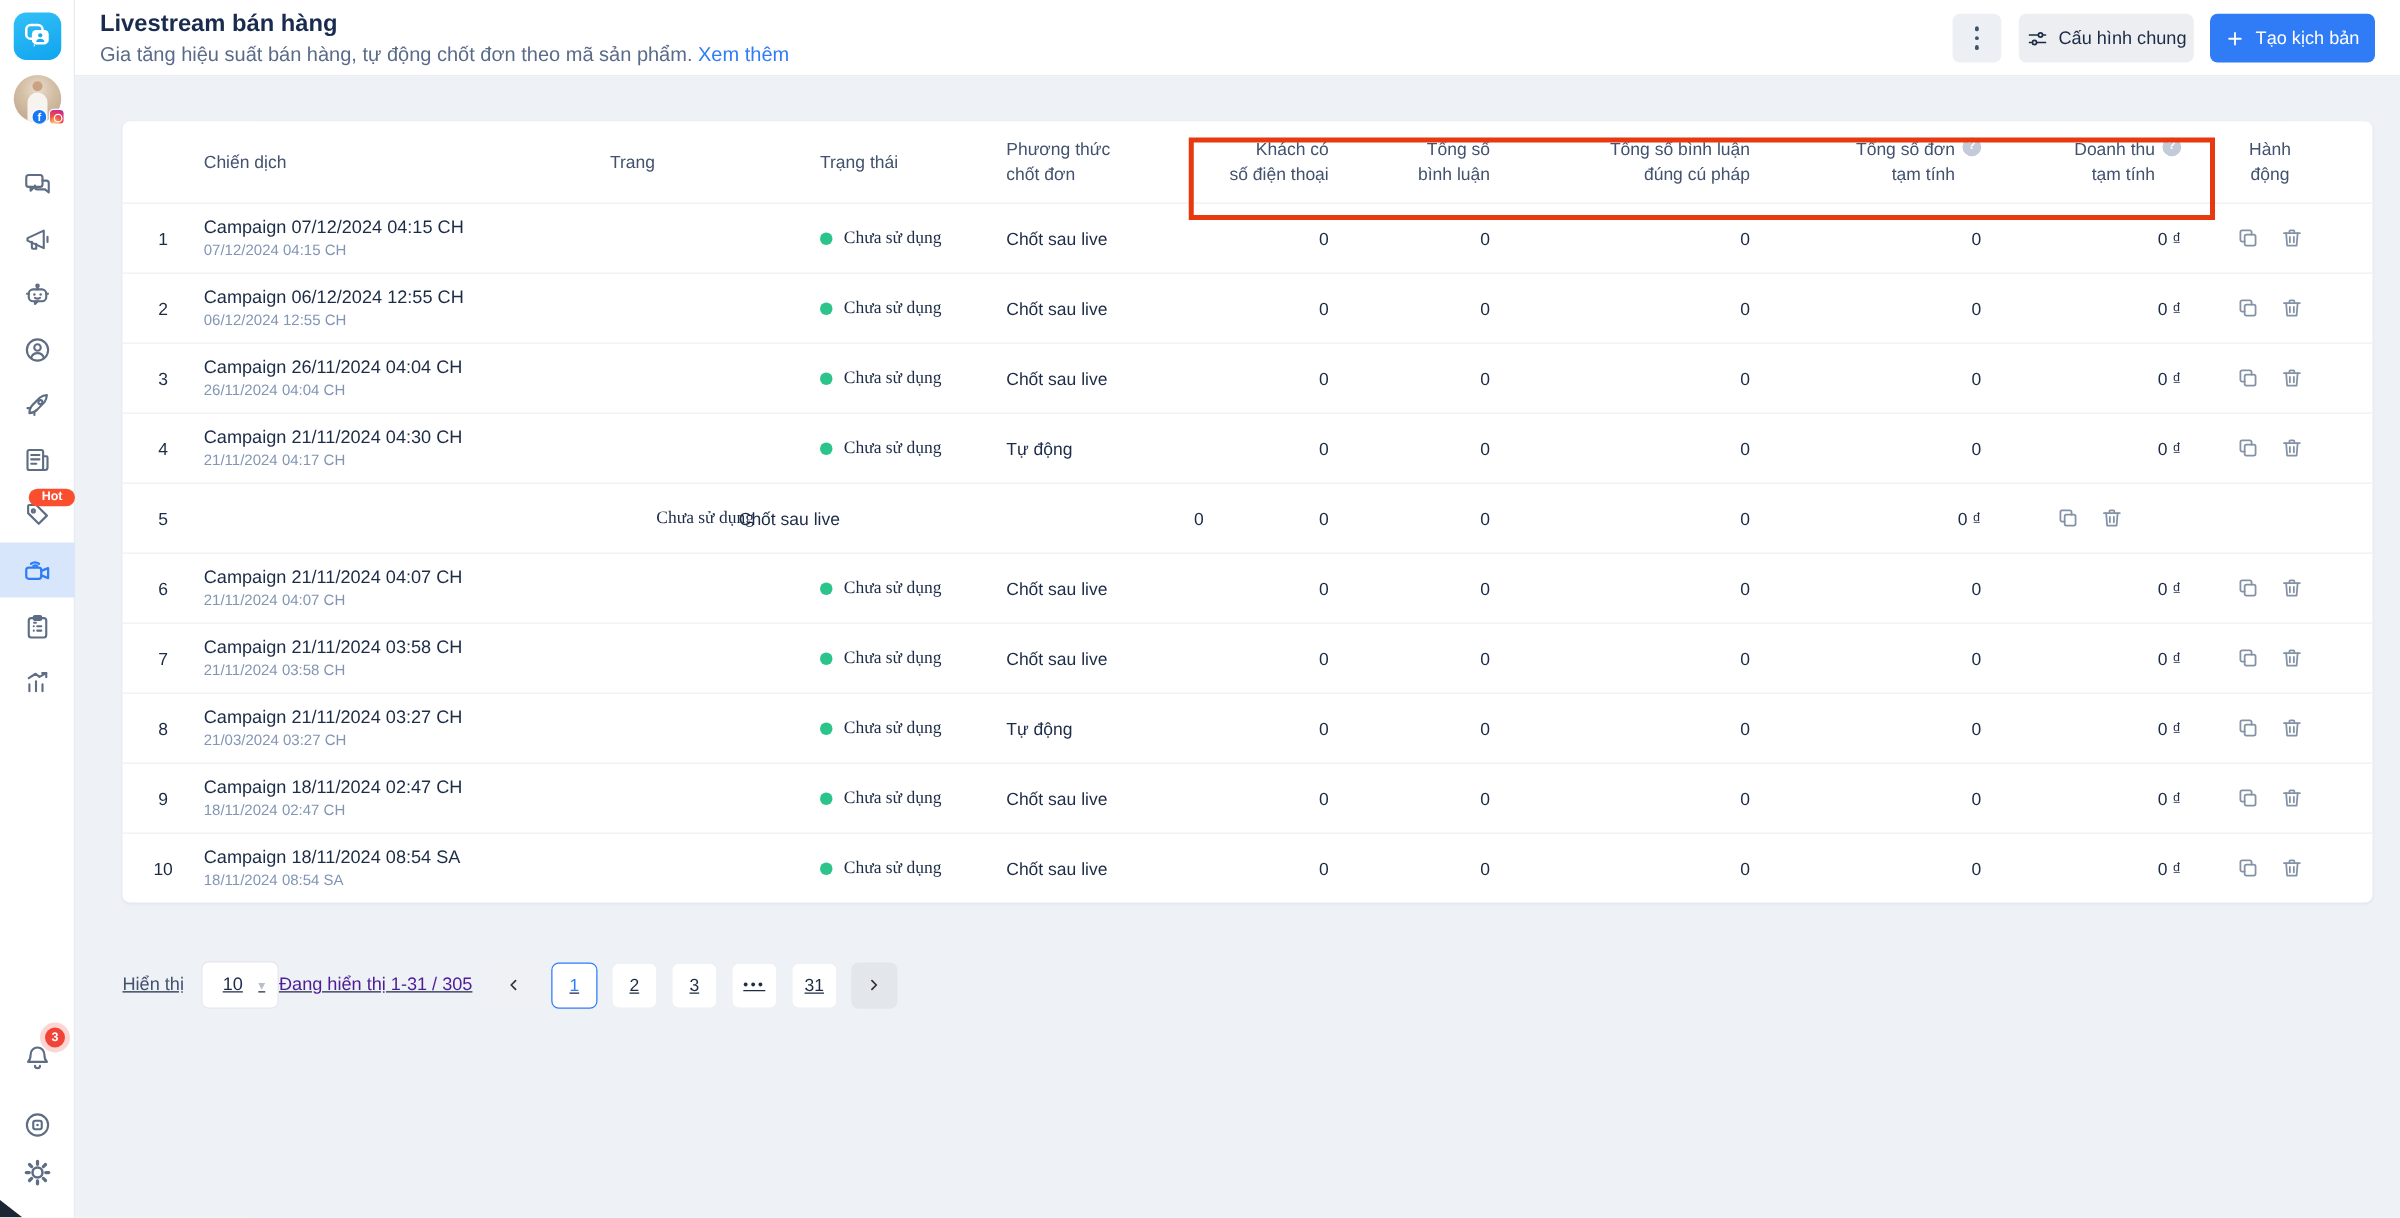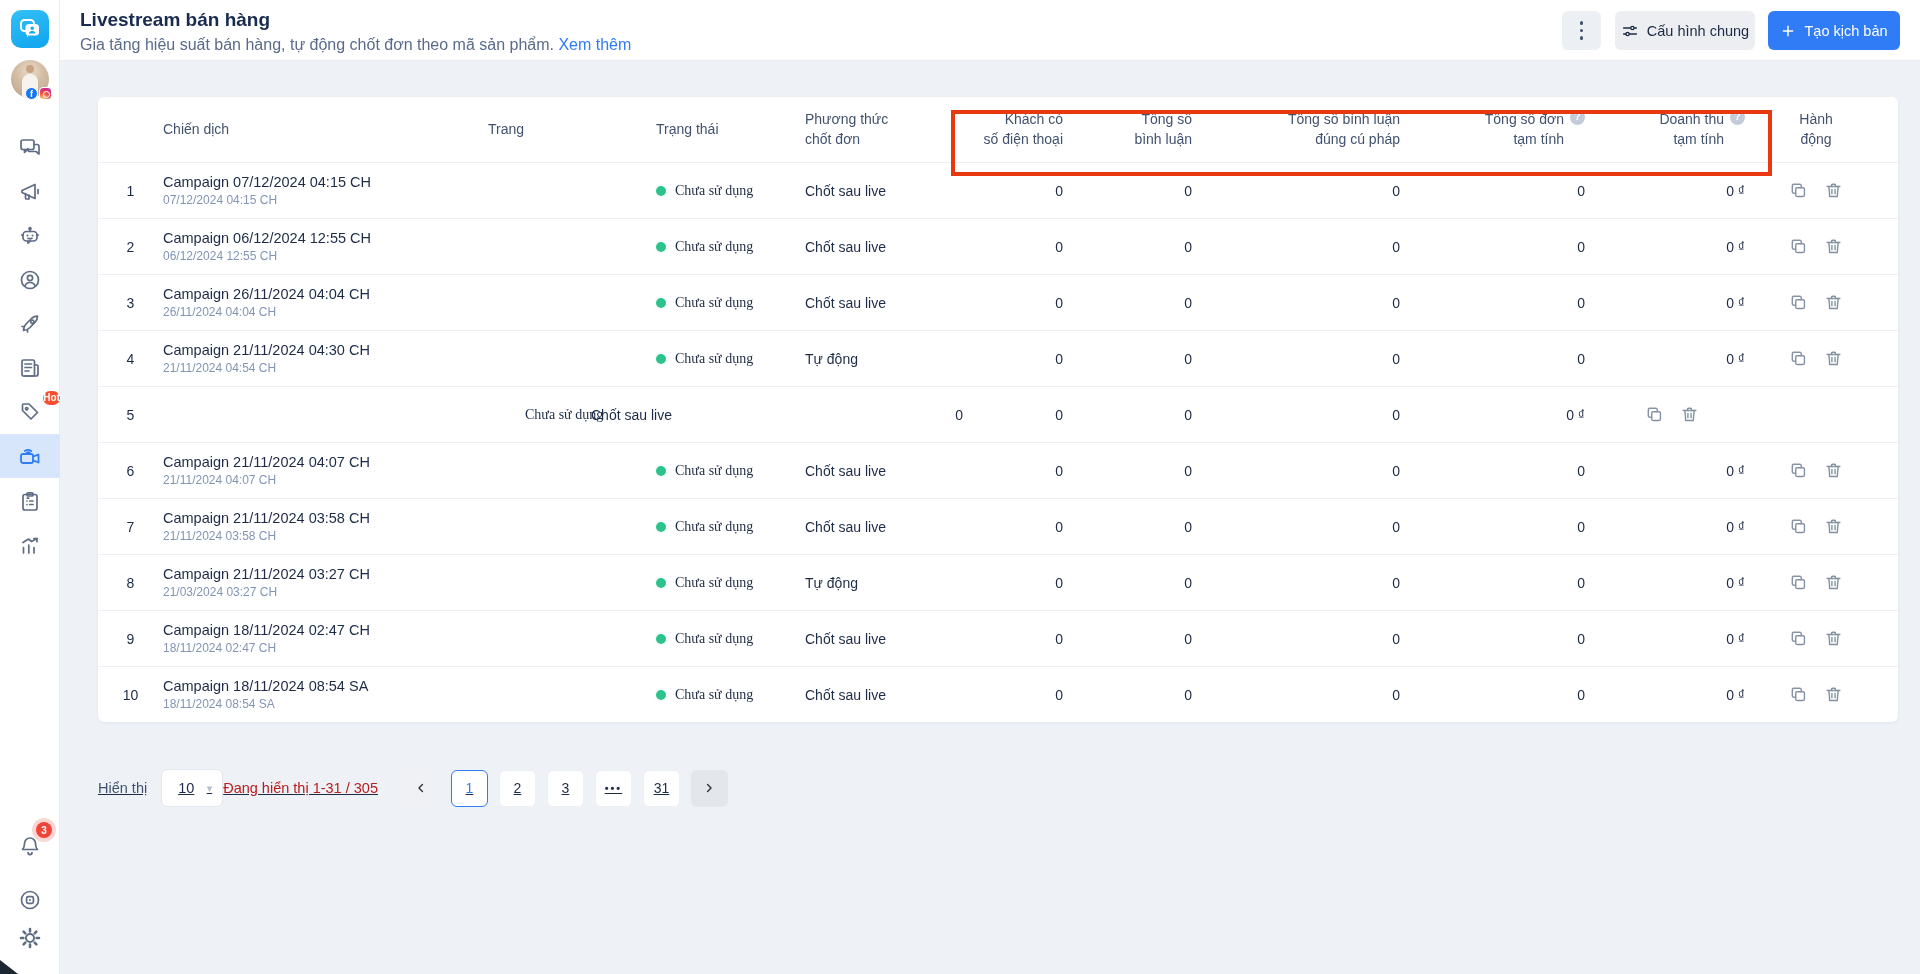--- a/index.html
+++ b/index.html
@@ -25,21 +25,21 @@
     background:#f7f4ef; border-radius:8px 8px 0 0; }
   .avatar::before{ content:""; position:absolute; left:15px; top:5px; width:8px; height:8px;
     border-radius:50%; background:#c9a183; z-index:2;}
   .badge-fb{ position:absolute; bottom:-2px; right:11px; width:13px; height:13px; border-radius:50%;
     background:#1877f2; color:#fff; font-size:9px; font-weight:bold; text-align:center; line-height:13px; border:1px solid #fff;}
   .badge-ig{ position:absolute; bottom:-2px; right:-3px; width:13px; height:13px; border-radius:4px;
     background:radial-gradient(circle at 30% 100%, #fed373, #f15245 45%, #d92e7f 75%, #9b36b7); border:1px solid #fff;}
   .badge-ig::after{ content:""; position:absolute; left:3px; top:3px; width:5px; height:5px;
     border:1.2px solid #fff; border-radius:50%;}
   .hot-badge{ position:absolute; top:-1px; right:0px; background:var(--hot); color:#fff;
-    font-size:10px; font-weight:bold; padding:1px 0 2px; border-radius:999px; z-index:2;}
+    font-size:10px; font-weight:bold; padding:1px 10px 2px; border-radius:999px; z-index:2;}
   .notif-badge{ position:absolute; top:-4px; right:8px; width:16px; height:16px; border-radius:50%;
     background:var(--notif); color:#fff; font-size:10px; font-weight:bold; display:flex; align-items:center;
     justify-content:center; box-shadow:0 0 0 4px rgba(240,68,56,.22); z-index:2;}
   .corner-wedge{ position:absolute; left:0; bottom:0; width:18px; height:14px;
     background:#1d2633; clip-path:polygon(0 0,0 100%,100% 100%); z-index:30;}
 
   
   .topbar{ position:absolute; left:60px; top:0; width:1860px; height:61px; background:#fff;
     border-bottom:1px solid #e9edf2; z-index:10;}
   .page-title{ position:absolute; left:20px; top:9px; font-size:19px; font-weight:bold; color:#192b4e;}
@@ -82,21 +82,21 @@
   
   .footer{ position:absolute; left:38px; right:40px; top:707px; height:40px;
     display:flex; align-items:center; justify-content:flex-start;text-decoration:underline;}
   .f-left{ display:flex; align-items:center; gap:14px;}
   .f-label{ font-size:14.5px; color:#42526e;}
   .pagesize{ width:62px; height:38px; background:#fff; border:1px solid #e3e8ee; border-radius:6px;
     display:flex; align-items:center; justify-content:space-between; padding:0 10px 0 16px; cursor:pointer;}
   .pagesize .val{ font-size:14.5px; color:#192b4e;}
   .chev{ color:#b6bfcc; font-size:11px;}
   .f-right{ display:flex; align-items:center; gap:11px;}
-  .showing{ font-size:14.5px; color:#b91c1c; margin-right:14px;}
+  .showing{ font-size:14.5px; color:#4c1d95; margin-right:4px;}
   .pbtn{ min-width:37px; height:37px; border-radius:6px; background:#fff; border:1px solid #eceff3;
     font-size:14px; color:#1c2b46; display:flex; align-items:center; justify-content:center; cursor:pointer; font-family:inherit;}
   .pbtn.prev{ background:#f0f1f4; border:none; color:#333;}
   .pbtn.next{ background:#e3e6ea; border:none; color:#333;}
   .pbtn.active{ border:1px solid var(--accent); color:var(--accent);}
   .pbtn.dots{ letter-spacing:2px; font-size:11px; font-weight:bold;}
 </style>
 </head>
 <body>
 
@@ -372,21 +372,21 @@
                 <path d="M10 10.8v5.4M14 10.8v5.4"></path>
         </svg>
       </span>
     </div>
   </div>
 
   <div class="grid trow">
     <div class="c-index">4</div>
     <div class="c-campaign">
       <div class="cname">Campaign 21/11/2024 04:30 CH</div>
-      <div class="cdate">21/11/2024 04:54 CH</div>
+      <div class="cdate">21/11/2024 04:17 CH</div>
     </div>
     <div class="h-center"></div>
     <div class="c-status">
       <span class="dot"></span>
       <span>Chưa sử dụng</span>
     </div>
     <div class="c-method">Tự động</div>
     <div class="num">0</div>
     <div class="num">0</div>
     <div class="num">0</div>

